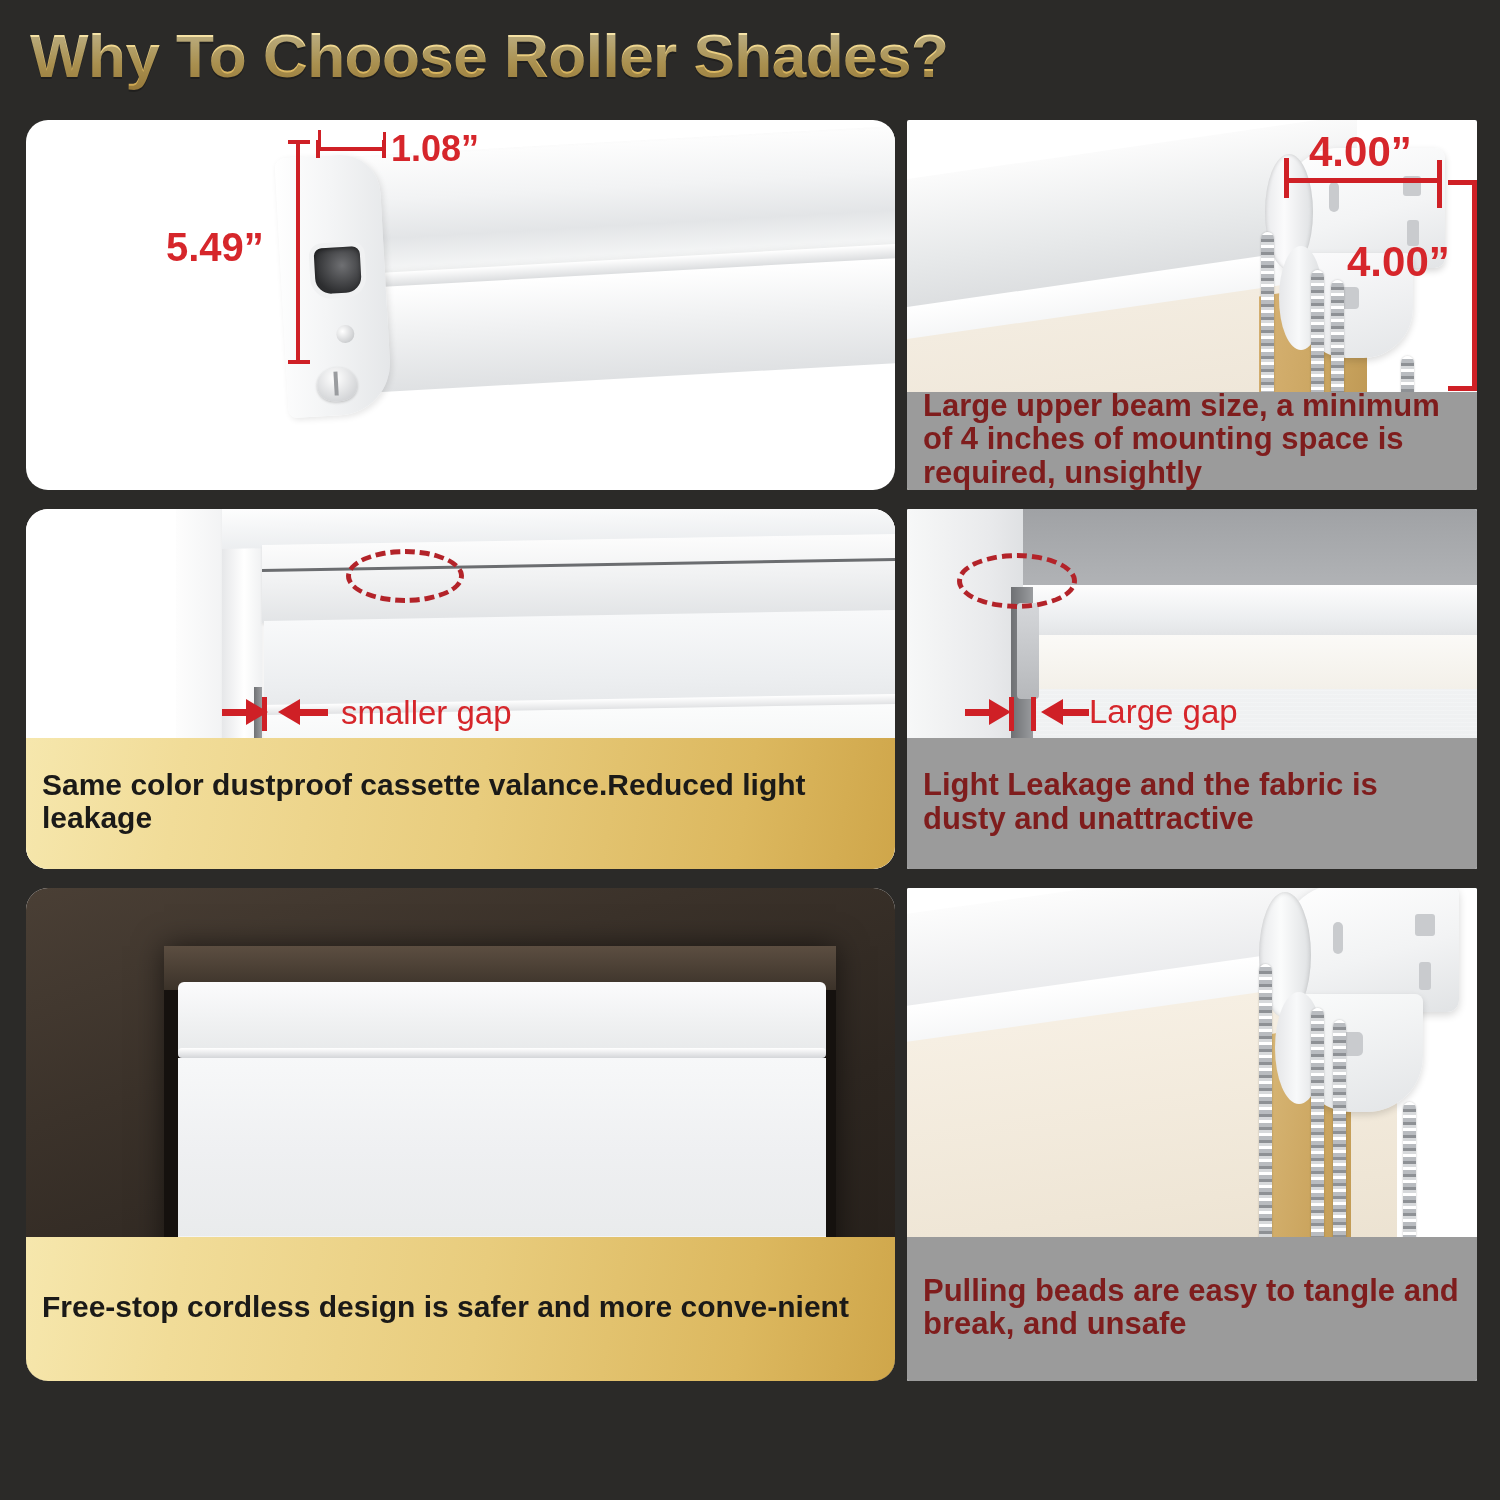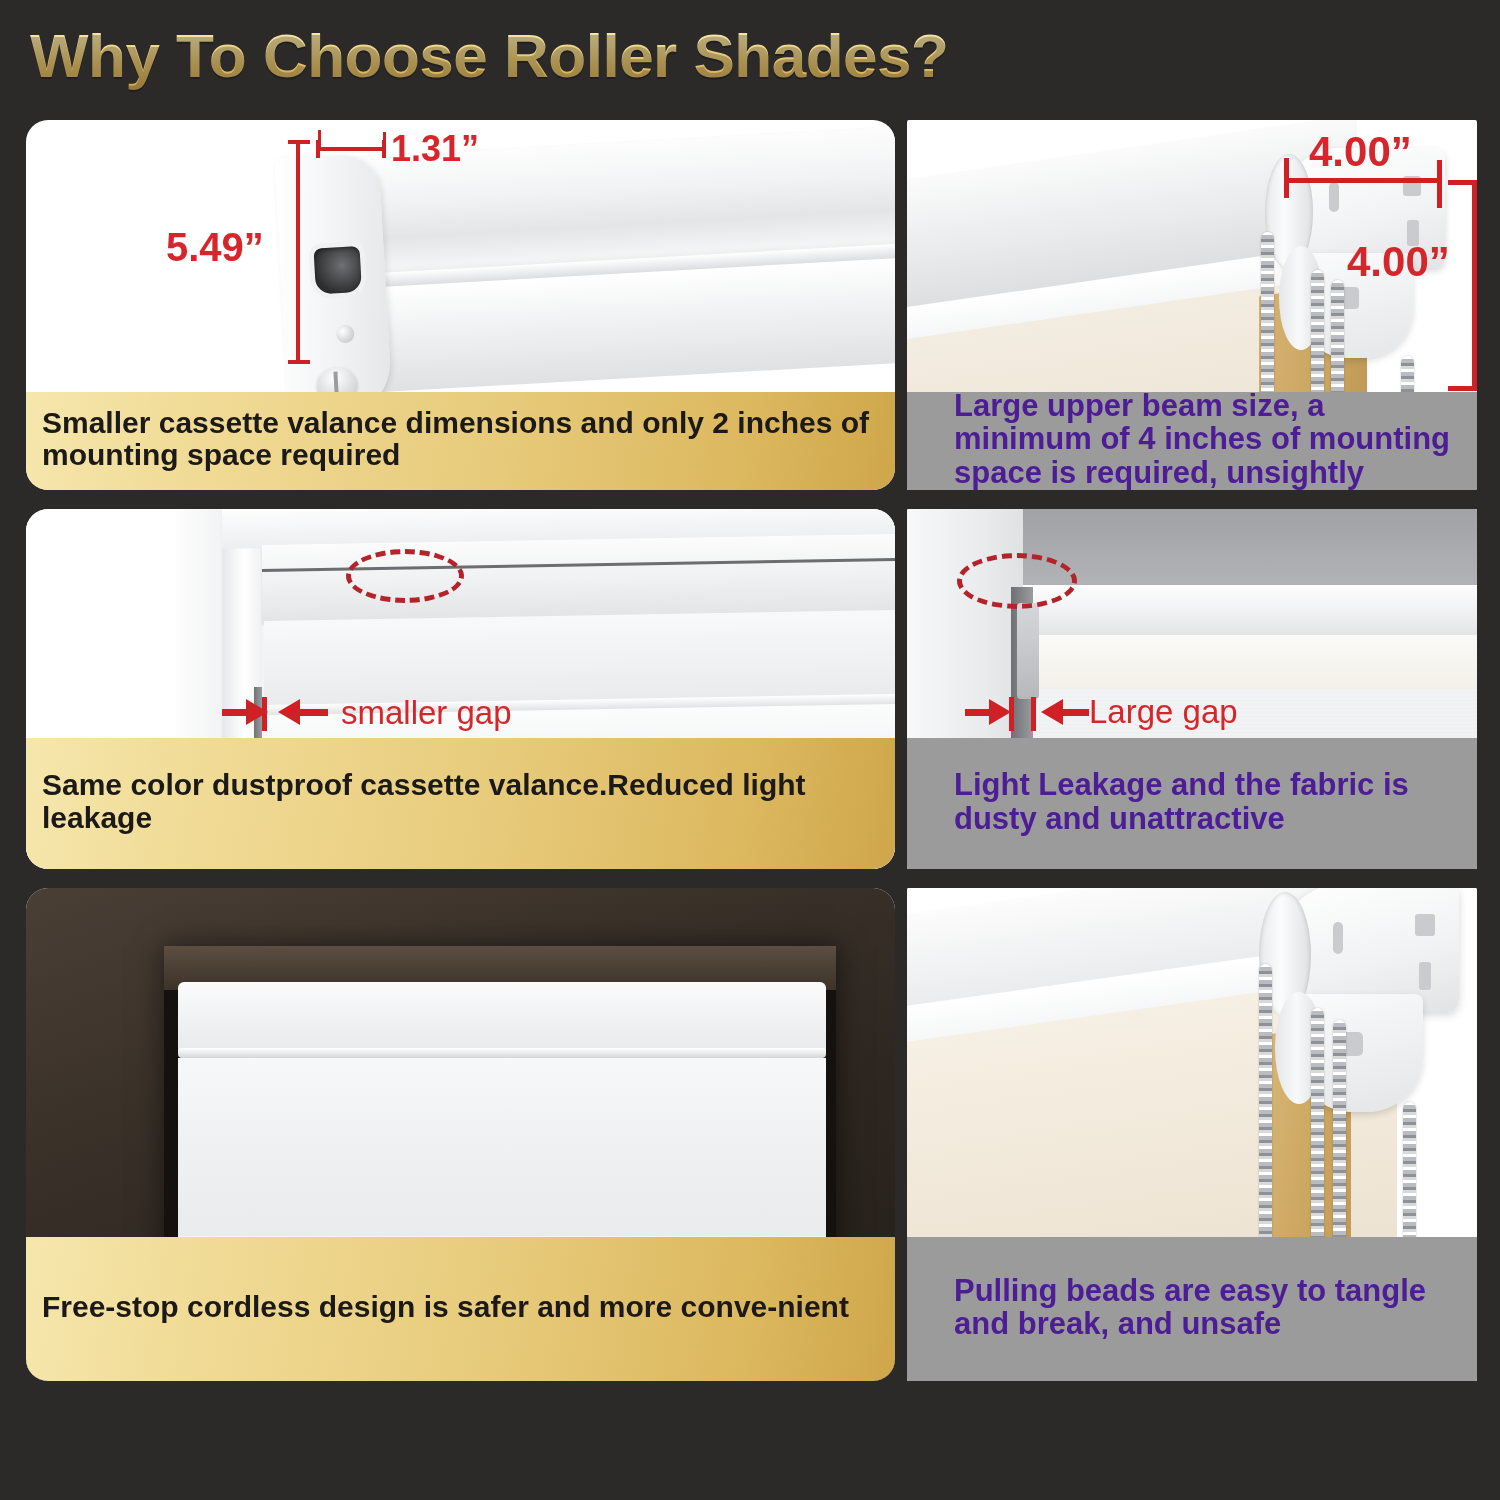--- a/index.html
+++ b/index.html
@@ -49,21 +49,21 @@
     z-index:40;
   }
   .caption .ctext{
     font-size:30px; font-weight:bold; line-height:1.08;
   }
   .cap-gold{
     background:linear-gradient(100deg,#f6e7ad 0%,#f1dc98 18%,#e8cc7d 52%,#dcb85f 82%,#cfa64a 100%);
   }
   .cap-gold .ctext{ color:#1b1a18; }
   .cap-gray{ background:#9b9b9b; }
-  .cap-gray .ctext{ color:#4c1d95;margin-left:31px; }
+  .cap-gray .ctext{ color:#7f1d1d; }
 
   .r1 .cap-gray .ctext, .r2 .cap-gray .ctext, .r3 .cap-gray .ctext{ font-size:31px; }
 
   
   .lin-fab{
     background-image:
       repeating-linear-gradient(90deg, rgba(0,0,0,.035) 0 1px, rgba(255,255,255,0) 1px 3px),
       repeating-linear-gradient(0deg, rgba(0,0,0,.028) 0 1px, rgba(255,255,255,0) 1px 4px);
   }
   .dim-line{ position:absolute; background:#cf2026; }
@@ -433,31 +433,28 @@
         <div id="p1-screw1"></div>
         <div id="p1-screw2"></div>
       </div>
     </div>
 
     <div class="dim-line" id="p1-h-line"></div>
     <div class="tick" id="p1-h-left-tick"></div>
     <div class="tick" id="p1-h-right-tick"></div>
     <div class="tick" id="p1-h-ext"></div>
     <div class="tick" id="p1-h-ext2"></div>
-    <div class="dim-text" id="p1-label-w">1.31”</div>
+    <div class="dim-text" id="p1-label-w">1.08”</div>
 
     <div class="dim-line" id="p1-v-line"></div>
     <div class="tick" id="p1-v-top-tick"></div>
     <div class="tick" id="p1-v-bot-tick"></div>
     <div class="dim-text" id="p1-label-h">5.49”</div>
   </div>
 
-  <div class="caption cap-gold">
-    <div class="ctext">Smaller cassette valance dimensions and only 2 inches of mounting space required</div>
-  </div>
 </div>
 
 <div class="panel right c-right r1">
   <div class="stage">
 
     <div id="p2-fab-top" class="lin-fab"></div>
     <div id="p2-fab-band"></div>
     <div id="p2-fab-body" class="lin-fab"></div>
     <div id="p2-gold-fab"></div>
 

